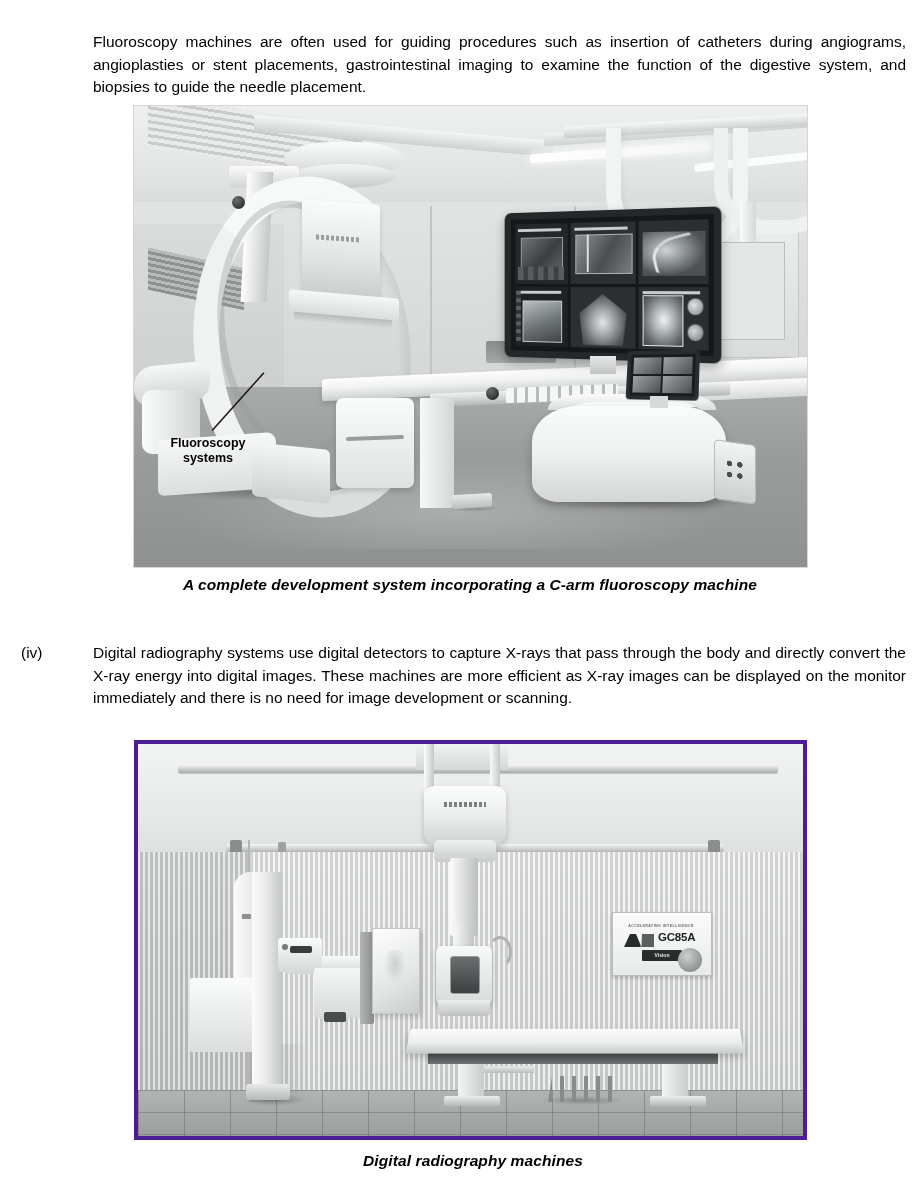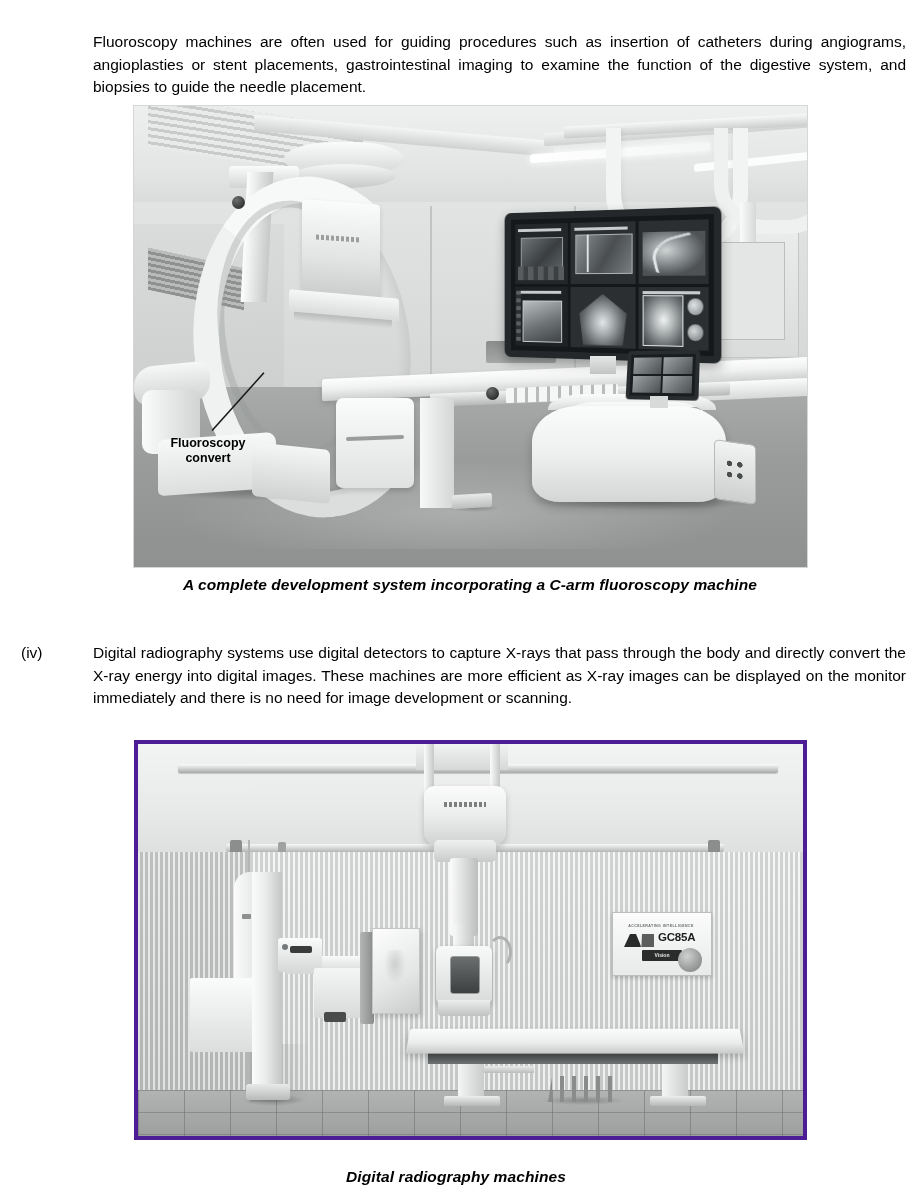--- a/index.html
+++ b/index.html
@@ -52,21 +52,21 @@
 
   .caption {
     position: absolute;
     text-align: center;
     font-style: italic;
     font-weight: bold;
     font-size: 15.5px;
     letter-spacing: 0.1px;
   }
   #caption-1 { left: 133px; top: 576px; width: 674px; }
-  #caption-2 { left: 119px; top: 1152px; width: 674px; margin-top: 16px; }
+  #caption-2 { left: 136px; top: 1152px; width: 674px; }
 
   
   .figure {
     position: absolute;
     overflow: hidden;
     box-sizing: border-box;
   }
   #figure-1 {
     left: 133px; top: 105px;
     width: 675px; height: 463px;
@@ -902,21 +902,21 @@
       <div class="t-pane"></div>
       <div class="t-pane"></div>
     </div>
     <div class="el" id="fig1-tablet-stand"></div>
 
     <svg class="el" id="fig1-callout-line" viewBox="0 0 675 463">
       <line x1="78" y1="326" x2="130" y2="268" stroke="#1a1a1a" stroke-width="1.6"></line>
     </svg>
     <div class="el" id="fig1-callout-label">
       <div>Fluoroscopy</div>
-      <div>convert</div>
+      <div>systems</div>
     </div>
 
   </div>
 </div>
 
 <div class="caption" id="caption-1">A complete development system incorporating a C-arm fluoroscopy machine</div>
 
 <div class="para-block" id="para-iv">
   <div class="para-marker">(iv)</div>
   <div class="para-text">Digital radiography systems use digital detectors to capture X-rays that pass through the body and directly convert the X-ray energy into digital images. These machines are more efficient as X-ray images can be displayed on the monitor immediately and there is no need for image development or scanning.</div>

